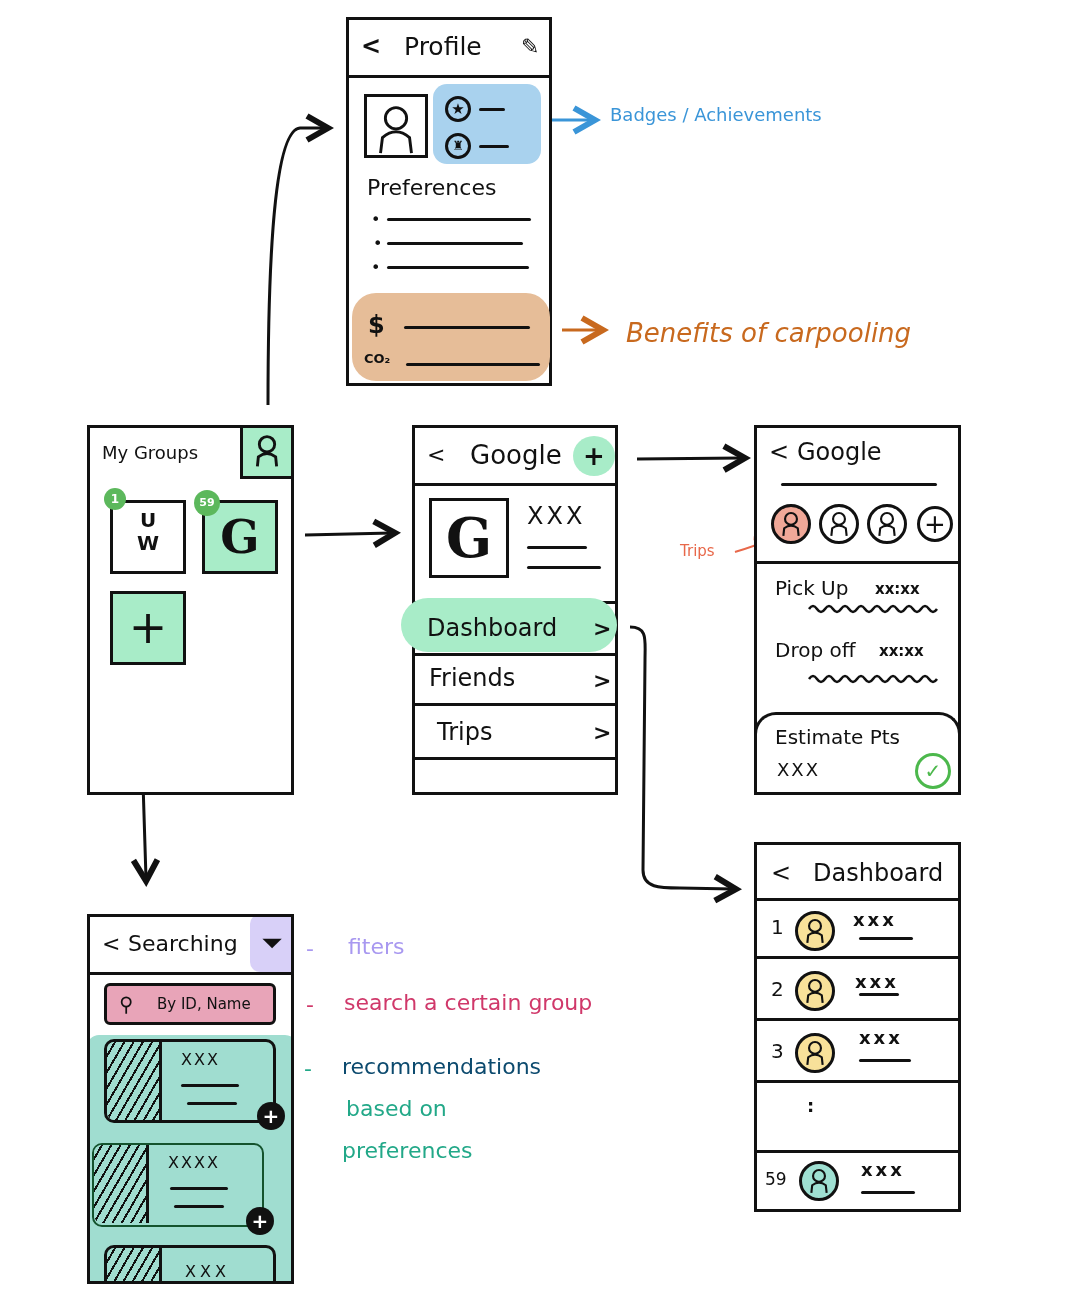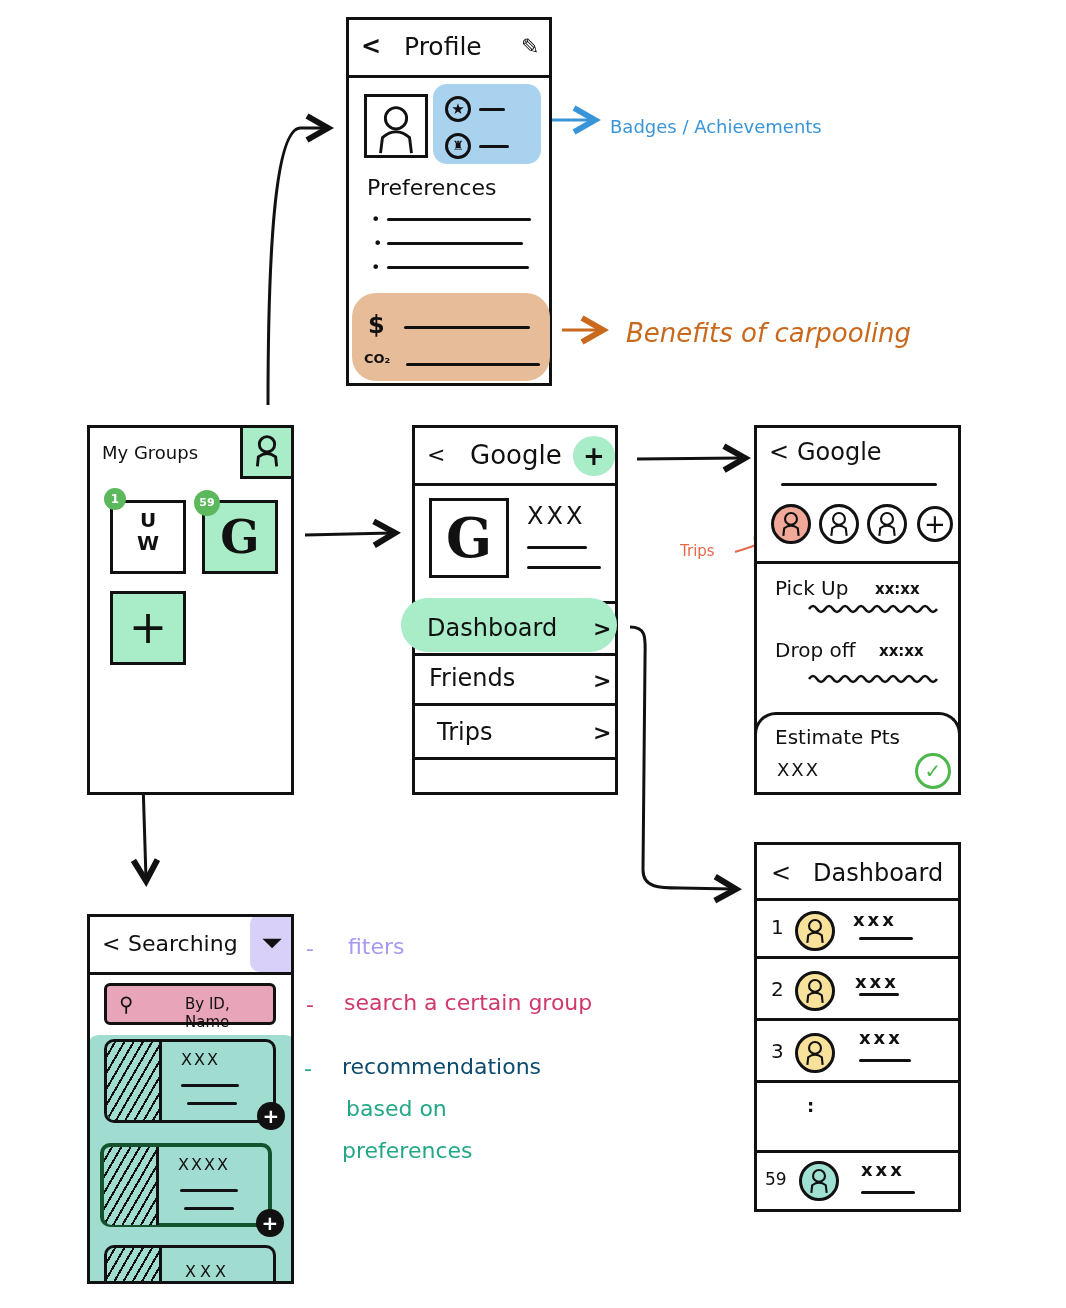--- a/index.html
+++ b/index.html
@@ -78,21 +78,21 @@
   </div>
 
   <div class="abs" style="left:3px;top:273px;width:198px;height:88px;background:#e6bd98;border-radius:24px;">
     <span class="abs" style="left:16px;top:18px;font-size:24px;font-weight:bold;">$</span>
     <div class="line" style="left:52px;top:33px;width:126px;"></div>
     <span class="abs" style="left:12px;top:58px;font-size:13px;font-weight:bold;">CO₂</span>
     <div class="line" style="left:54px;top:70px;width:134px;"></div>
   </div>
 </div>
 
-<span class="note hand" style="left:610px;top:116px;font-size:18px;color:#3a95d8;">Badges / Achievements</span>
+<span class="note hand" style="left:610px;top:104px;font-size:18px;color:#3a95d8;">Badges / Achievements</span>
 <span class="note hand" style="left:626px;top:318px;font-size:26px;color:#c8691e;font-style:italic;">Benefits of carpooling</span>
 
 <div class="screen" style="left:87px;top:425px;width:207px;height:370px;">
   <span class="abs hand" style="left:12px;top:14px;font-size:18px;">My Groups</span>
   <div class="abs" style="left:150px;top:-3px;width:54px;height:54px;border:3px solid #111;box-sizing:border-box;background:#a8ecc8;">
     <svg class="person" viewBox="0 0 50 50">
       <circle cx="25" cy="17" r="8" fill="none" stroke="#111" stroke-width="3"></circle>
       <path d="M15,40 L16,30 Q25,23 34,30 L35,40" fill="none" stroke="#111" stroke-width="3"></path>
     </svg>
   </div>
@@ -249,35 +249,35 @@
 <div class="screen" style="left:87px;top:914px;width:207px;height:370px;overflow:hidden;">
   <div class="row" style="top:0;height:58px;">
     <span class="abs" style="left:12px;top:14px;font-size:22px;">&lt;</span>
     <span class="abs hand" style="left:38px;top:14px;font-size:22px;">Searching</span>
     <div class="abs" style="left:160px;top:-3px;width:44px;height:58px;background:#d8d0f8;border-radius:10px 0 0 10px;text-align:center;">
       <span style="font-size:24px;font-weight:bold;line-height:58px;">⏷</span>
     </div>
   </div>
   <div class="abs" style="left:14px;top:66px;width:172px;height:42px;border:3px solid #111;border-radius:6px;box-sizing:border-box;background:#e8a4b8;">
     <span class="abs" style="left:12px;top:6px;font-size:20px;font-weight:bold;">⚲</span>
-    <span class="abs" style="left:50px;top:9px;font-size:15px;margin-left:28px;">By ID, Name</span>
+    <span class="abs" style="left:50px;top:9px;font-size:15px;">By ID, Name</span>
   </div>
   <div class="abs" style="left:-3px;top:118px;width:210px;height:260px;background:#a0ddd0;border-radius:12px 12px 0 0;"></div>
 
   <div class="abs" style="left:14px;top:122px;width:172px;height:84px;border:3px solid #111;border-radius:10px;box-sizing:border-box;overflow:visible;">
     <div class="abs" style="left:0;top:0;width:52px;height:78px;border-right:3px solid #111;border-radius:8px 0 0 8px;background:repeating-linear-gradient(120deg,#a0ddd0 0 6px,#111 6px 8px);"></div>
     <span class="abs" style="left:74px;top:8px;font-size:16px;letter-spacing:2px;">XXX</span>
     <div class="line" style="left:74px;top:42px;width:58px;"></div>
     <div class="line" style="left:80px;top:60px;width:50px;"></div>
     <div class="abs" style="left:150px;top:60px;width:28px;height:28px;border-radius:50%;background:#111;color:#fff;text-align:center;">
       <span style="font-size:20px;font-weight:bold;line-height:28px;">+</span>
     </div>
   </div>
 
-  <div class="abs" style="left:10px;top:226px;width:172px;height:84px;border:4px solid #14532d;border-radius:10px;box-sizing:border-box;overflow:visible;">
+  <div class="abs" style="left:2px;top:226px;width:172px;height:84px;border:2px solid #14532d;border-radius:10px;box-sizing:border-box;overflow:visible;">
     <div class="abs" style="left:0;top:0;width:52px;height:78px;border-right:3px solid #111;border-radius:8px 0 0 8px;background:repeating-linear-gradient(120deg,#a0ddd0 0 6px,#111 6px 8px);"></div>
     <span class="abs" style="left:74px;top:8px;font-size:16px;letter-spacing:2px;">XXXX</span>
     <div class="line" style="left:76px;top:42px;width:58px;"></div>
     <div class="line" style="left:80px;top:60px;width:50px;"></div>
     <div class="abs" style="left:152px;top:62px;width:28px;height:28px;border-radius:50%;background:#111;color:#fff;text-align:center;">
       <span style="font-size:20px;font-weight:bold;line-height:28px;">+</span>
     </div>
   </div>
 
   <div class="abs" style="left:14px;top:328px;width:172px;height:84px;border:3px solid #111;border-radius:10px;box-sizing:border-box;">

